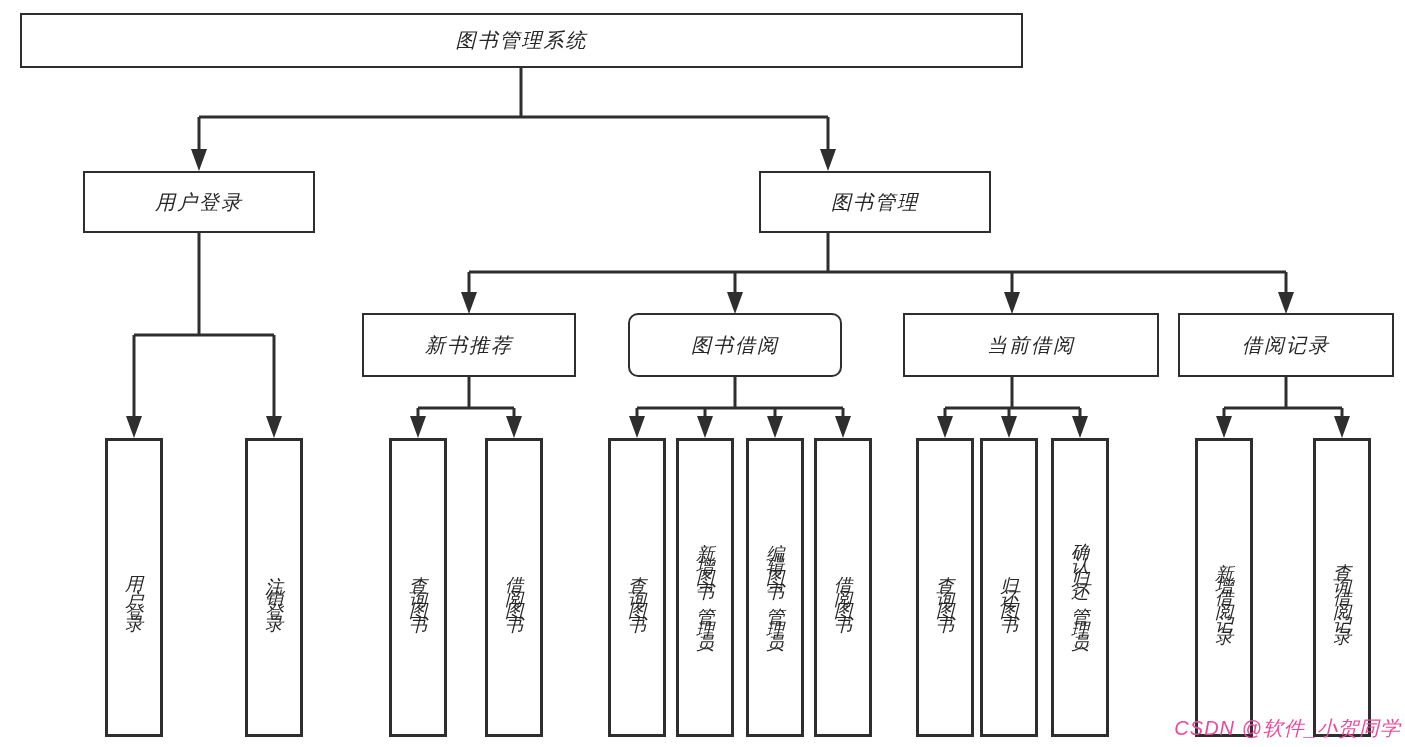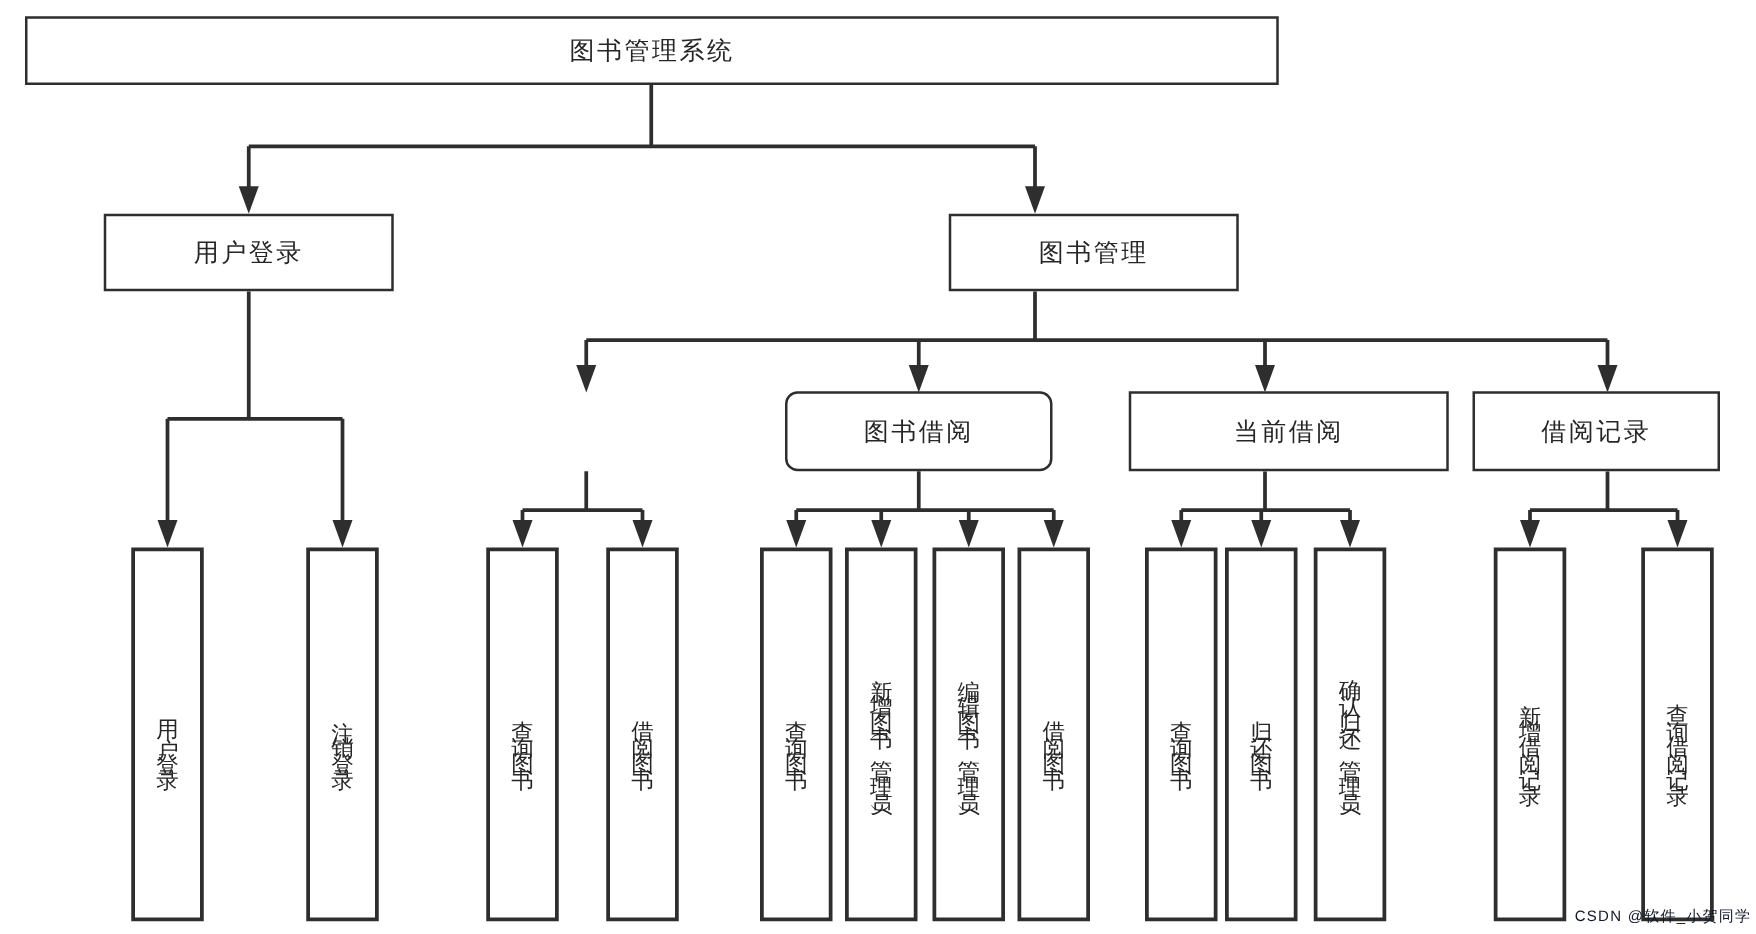--- a/index.html
+++ b/index.html
@@ -3,20 +3,21 @@
 <meta charset="utf-8">
 <style>
   html, body { margin: 0; padding: 0; background: #ffffff; }
   .stage {
     position: relative;
     width: 1405px;
     height: 747px;
     background: #ffffff;
     font-family: "Liberation Sans", "DejaVu Sans", sans-serif;
     overflow: hidden;
+    font-style: italic;
   }
   svg.wires { position: absolute; left: 0; top: 0; width: 1405px; height: 747px; }
 
   .node {
     position: absolute;
     background: #ffffff;
     border: 2px solid #2e2e2e;
     box-sizing: border-box;
     display: flex;
     align-items: center;
@@ -28,21 +29,21 @@
     letter-spacing: 2px;
     white-space: nowrap;
   }
   .root  { left: 20px;  top: 13px;  width: 1003px; height: 55px; }
   .lv2a  { left: 83px;  top: 171px; width: 232px;  height: 62px; }
   .lv2b  { left: 712px; top: 171px; width: 232px;  height: 62px; margin-left: 47px; }
   .lv3   { top: 313px; height: 64px; }
   .lv3a  { left: 362px;  width: 214px; }
   .lv3b  { left: 628px;  width: 214px; border-radius: 10px; }
   .lv3c  { left: 903px;  width: 256px; }
-  .lv3d  { left: 1178px; width: 198px; }
+  .lv3d  { left: 1178px; width: 216px; }
 
   .leaf {
     position: absolute;
     top: 438px;
     width: 58px;
     height: 299px;
     background: #ffffff;
     border: 3px solid #2e2e2e;
     box-sizing: border-box;
     display: flex;
@@ -55,22 +56,22 @@
     font-size: 18px;
     letter-spacing: 13px;
     color: #262626;
     line-height: 1;
     white-space: nowrap;
   }
   .watermark {
     position: absolute;
     right: 4px;
     bottom: 5px;
-    font-size: 12px;
-    color: #0f172a;
+    font-size: 20px;
+    color: #ec4899;
     letter-spacing: 1px;
     white-space: nowrap;
   }
 </style>
 </head>
 <body>
 
 <div class="stage">
 
   <svg class="wires" viewBox="0 0 1405 747" fill="none" stroke="#2e2e2e" stroke-width="3">
@@ -153,20 +154,23 @@
     <span class="lbl">图书管理系统</span>
   </div>
 
   <div class="node lv2a">
     <span class="lbl">用户登录</span>
   </div>
   <div class="node lv2b">
     <span class="lbl">图书管理</span>
   </div>
 
+  <div class="node lv3 lv3a">
+    <span class="lbl">新书推荐</span>
+  </div>
   <div class="node lv3 lv3b">
     <span class="lbl">图书借阅</span>
   </div>
   <div class="node lv3 lv3c">
     <span class="lbl">当前借阅</span>
   </div>
   <div class="node lv3 lv3d">
     <span class="lbl">借阅记录</span>
   </div>
 

